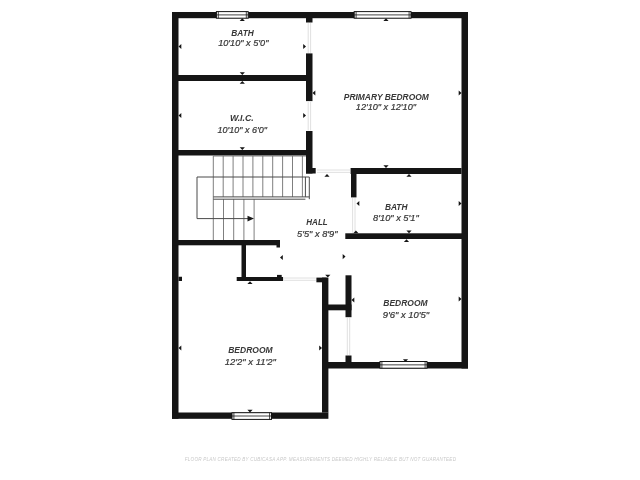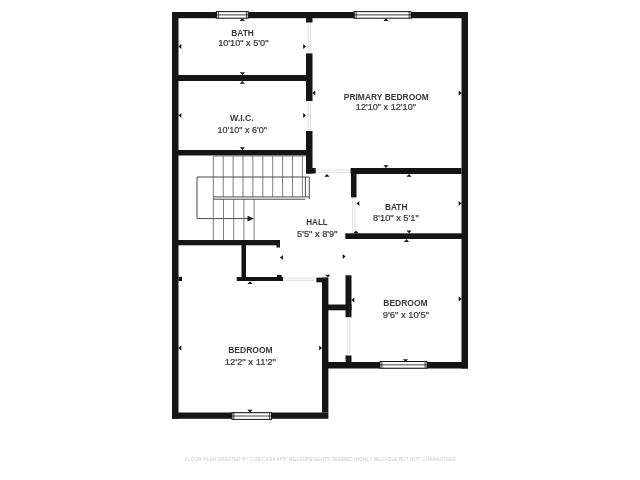--- a/index.html
+++ b/index.html
@@ -1,16 +1,16 @@
 <!DOCTYPE html>
 <html><head>
 <meta charset="utf-8">
 <style>
   html,body{margin:0;padding:0;background:#ffffff;}
-  #c{width:504px;height:480px;position:relative;overflow:hidden;}
+  #c{width:504px;height:480px;position:relative;overflow:hidden;font-style:italic;}
   svg{display:block;}
   text{font-family:"Liberation Sans",sans-serif;}
 </style>
 </head>
 <body>
 <div id="c">
 <svg width="640" height="480" viewBox="0 0 640 480">
 <rect x="0" y="0" width="640" height="480" fill="#ffffff"></rect>
 <g fill="#151515">
 

